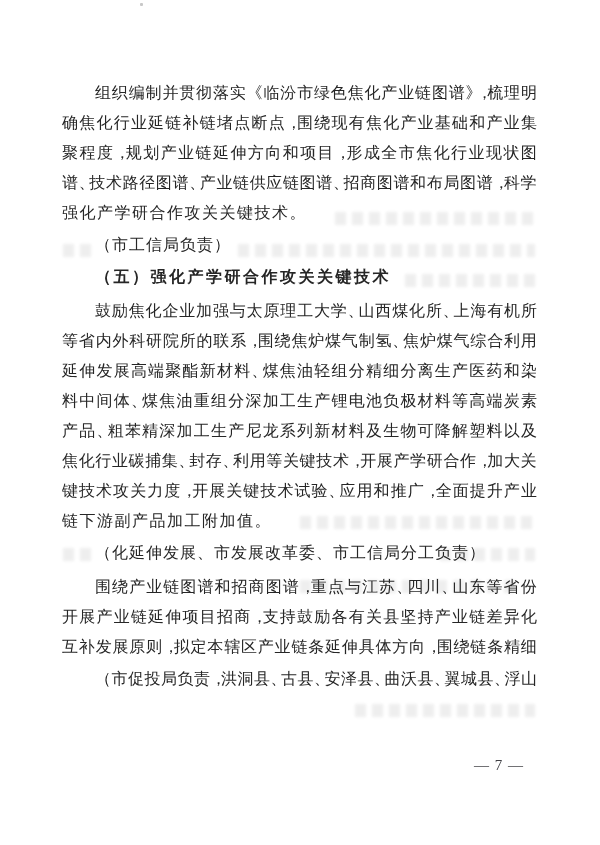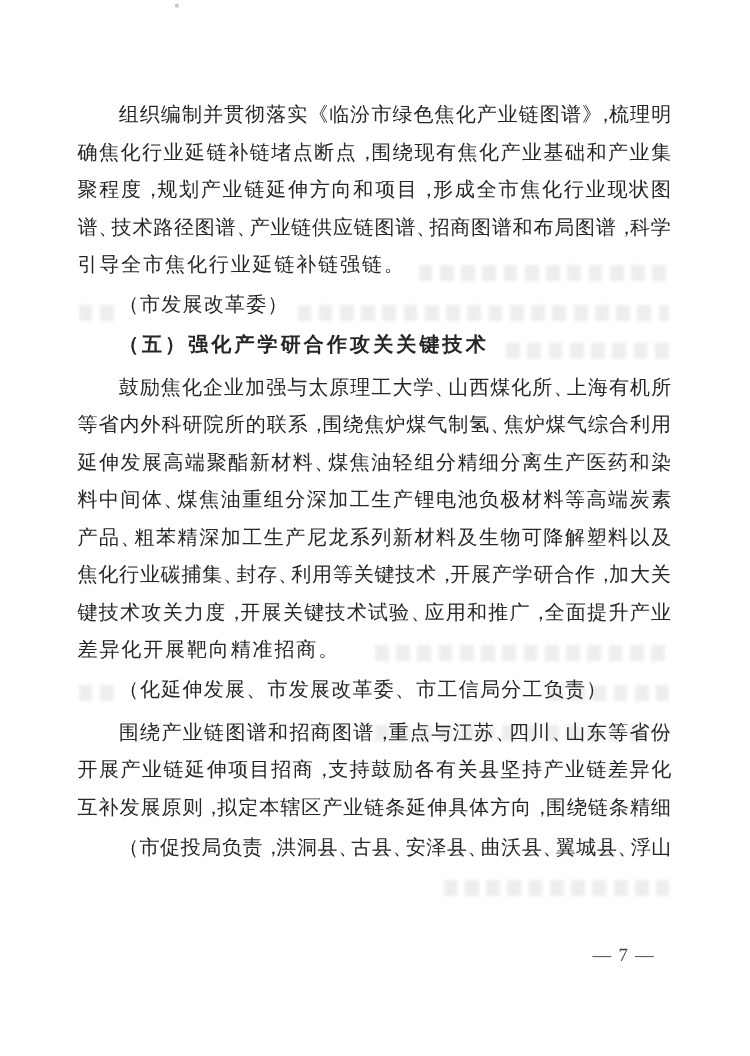--- a/index.html
+++ b/index.html
@@ -203,24 +203,24 @@
           <span>谱</span>
           <span>和</span>
           <span>布</span>
           <span>局</span>
           <span>图</span>
           <span>谱</span>
           <span class="p">，</span>
           <span>科</span>
           <span>学</span>
         </div>
-        <div class="ln">引导全市焦化行业延链补链强链。</div>
+        <div class="ln">强化产学研合作攻关关键技术。</div>
       </div>
       <div class="block note">
-        <div class="ln indent">（市发展改革委）</div>
+        <div class="ln indent">（市工信局负责）</div>
       </div>
       <div class="block heading">
         <div class="ln indent">（五）强化产学研合作攻关关键技术</div>
       </div>
       <div class="block paragraph">
         <div class="ln fill indent">
           <span>鼓</span>
           <span>励</span>
           <span>焦</span>
           <span>化</span>
@@ -425,21 +425,21 @@
           <span>推</span>
           <span>广</span>
           <span class="p">，</span>
           <span>全</span>
           <span>面</span>
           <span>提</span>
           <span>升</span>
           <span>产</span>
           <span>业</span>
         </div>
-        <div class="ln">差异化开展靶向精准招商。</div>
+        <div class="ln">链下游副产品加工附加值。</div>
       </div>
       <div class="block note">
         <div class="ln indent">（化延伸发展、市发展改革委、市工信局分工负责）</div>
       </div>
       <div class="block paragraph">
         <div class="ln fill indent">
           <span>围</span>
           <span>绕</span>
           <span>产</span>
           <span>业</span>

